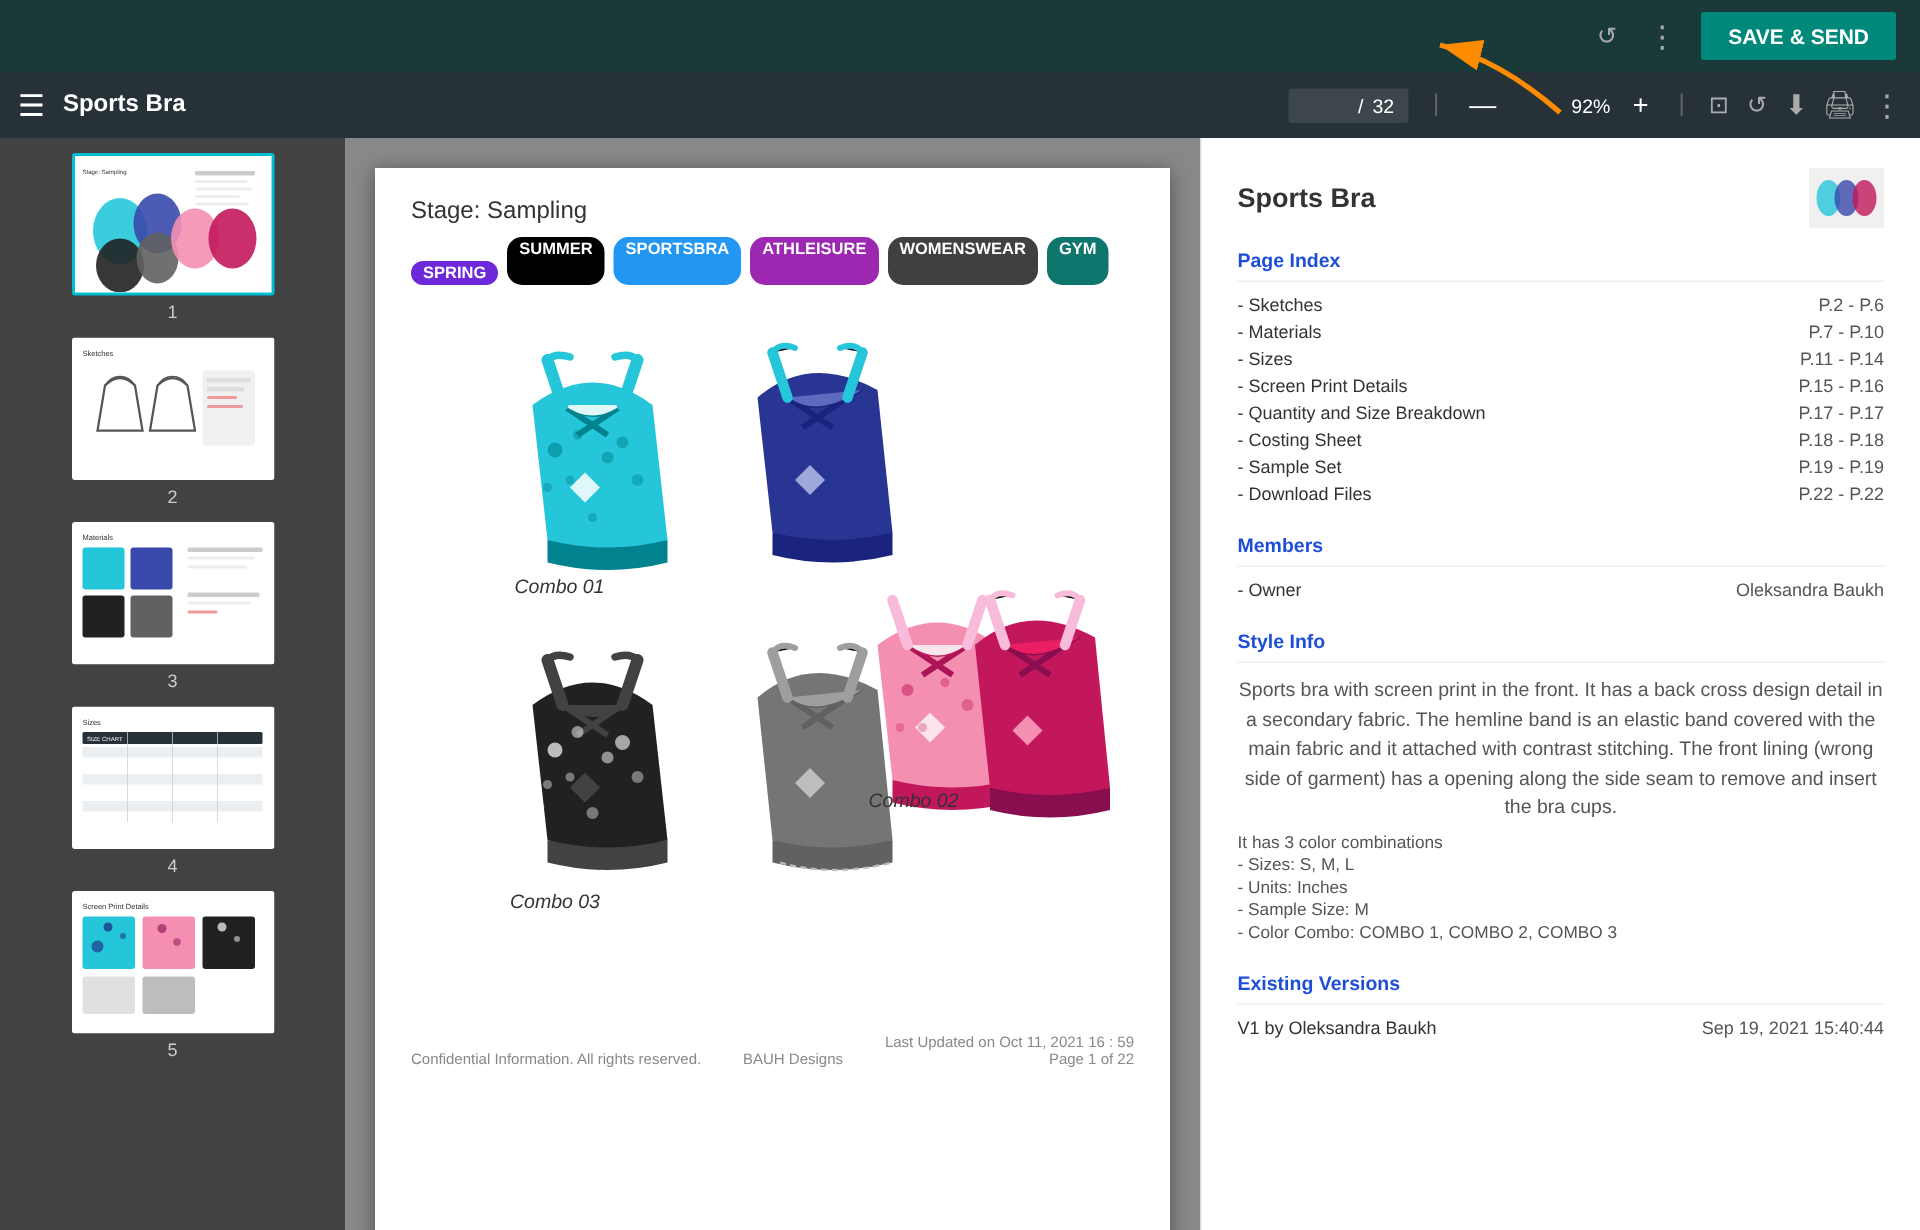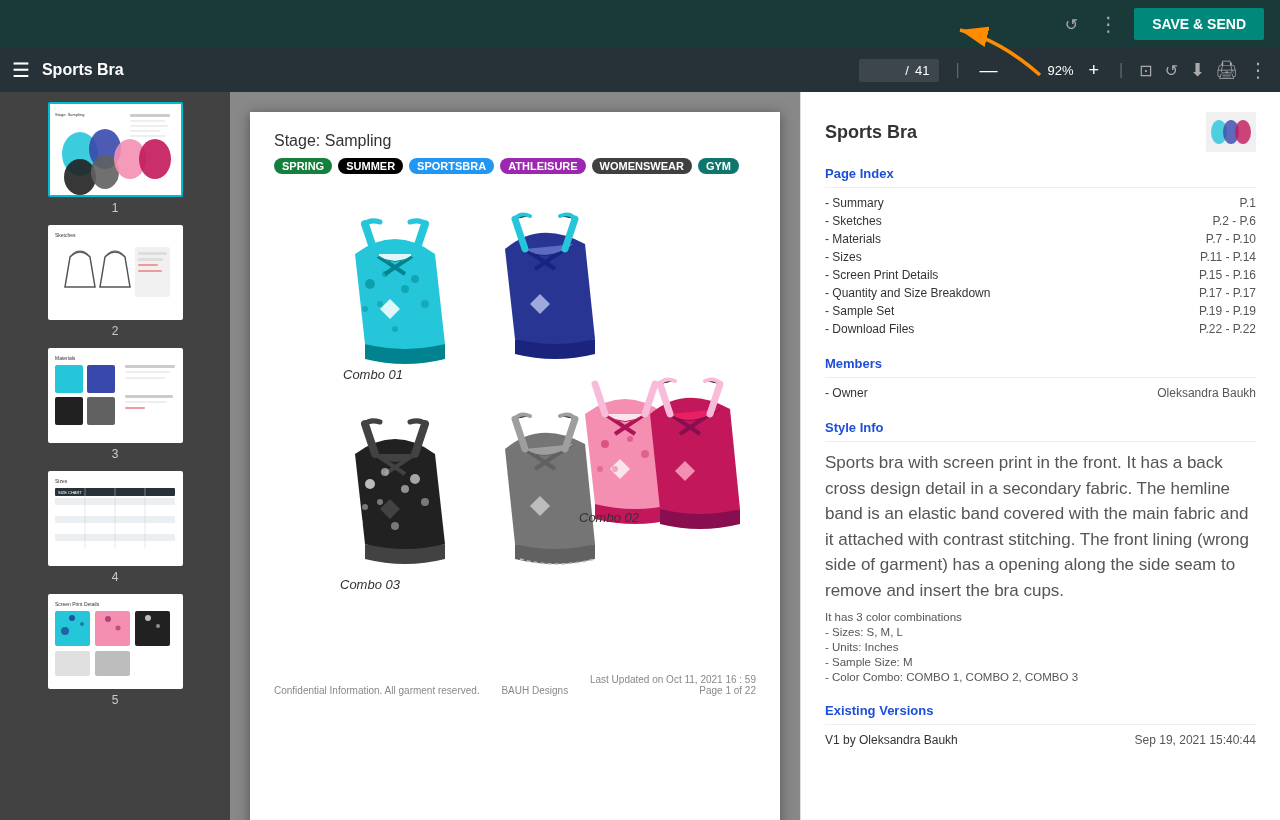--- a/index.html
+++ b/index.html
@@ -189,21 +189,21 @@
       flex-wrap: wrap;
       margin-bottom: 20px;
     }
     .tag {
       padding: 2px 8px;
       border-radius: 10px;
       font-size: 11px;
       font-weight: bold;
       color: white;
     }
-    .tag-spring { background: #15803d; }
+    .tag-spring { background: #6d28d9; margin-top: 16px; }
     .tag-summer { background: #000000; }
     .tag-sportsbra { background: #2196f3; }
     .tag-athleisure { background: #9c27b0; }
     .tag-womenswear { background: #404040; }
     .tag-gym { background: #0f766e; text-align: center; }
 
     .bras-container {
       position: relative;
       width: 460px;
       height: 420px;
@@ -235,24 +235,25 @@
     .panel-row {
       display: flex;
       justify-content: space-between;
       font-size: 12px;
       color: #555;
       margin-bottom: 4px;
     }
     .panel-row .label { color: #333; }
     .panel-row .value { color: #555; }
     .style-info-text {
-      font-size: 17px;
+      font-size: 13px;
       color: #555;
       line-height: 1.5;
       margin-bottom: 8px;
+      text-align: center;
     }
     .style-info-item {
       font-size: 11.5px;
       color: #555;
       margin-bottom: 3px;
     }
     .right-header {
       display: flex;
       justify-content: space-between;
       align-items: center;
@@ -310,21 +311,21 @@
   <button id="save-send-btn">SAVE &amp; SEND</button>
 </div>
 
 <div id="toolbar">
   <span class="menu-icon">☰</span>
   <span class="doc-title">Sports Bra</span>
 
   <div class="page-nav">
     <input type="text" style="">
     <span>/</span>
-    <span>41</span>
+    <span>32</span>
   </div>
 
   <span style="color:#666; padding: 0 4px;">|</span>
 
   <div class="zoom-section">
     <button class="zoom-btn">—</button>
     <span class="zoom-val">92%</span>
     <button class="zoom-btn">+</button>
   </div>
 
@@ -581,21 +582,21 @@
             <path d="M50,155 Q85,165 125,155" stroke="#bdbdbd" stroke-width="1.5" stroke-dasharray="4,3" fill="none"></path>
           </g>
 
           <text x="58" y="185" font-size="13" fill="#333" font-style="italic">Combo 01</text>
           <text x="294" y="328" font-size="13" fill="#333" font-style="italic">Combo 02</text>
           <text x="55" y="395" font-size="13" fill="#333" font-style="italic">Combo 03</text>
         </svg>
       </div>
 
       <div class="page-footer">
-        <span>Confidential Information. All garment reserved.</span>
+        <span>Confidential Information. All rights reserved.</span>
         <span>BAUH Designs</span>
         <span style="text-align:right;margin-top:40px;">Last Updated on Oct 11, 2021 16 : 59<br>Page 1 of 22</span>
       </div>
     </div>
   </div>
 
   <div id="right-panel">
 
     <div class="right-header">
       <span class="right-title">Sports Bra</span>
@@ -605,42 +606,42 @@
           <ellipse cx="12" cy="19" rx="8" ry="12" fill="#26c6da" opacity="0.8"></ellipse>
           <ellipse cx="24" cy="19" rx="8" ry="12" fill="#3949ab" opacity="0.8"></ellipse>
           <ellipse cx="36" cy="19" rx="8" ry="12" fill="#c2185b" opacity="0.8"></ellipse>
         </svg>
       </div>
     </div>
 
     <div class="panel-section">
       <div class="panel-section-title">Page Index</div>
       <div class="panel-row">
-        <span class="label">- Summary</span>
-        <span class="value">P.1</span>
-      </div>
-      <div class="panel-row">
         <span class="label">- Sketches</span>
         <span class="value">P.2 - P.6</span>
       </div>
       <div class="panel-row">
         <span class="label">- Materials</span>
         <span class="value">P.7 - P.10</span>
       </div>
       <div class="panel-row">
         <span class="label">- Sizes</span>
         <span class="value">P.11 - P.14</span>
       </div>
       <div class="panel-row">
         <span class="label">- Screen Print Details</span>
         <span class="value">P.15 - P.16</span>
       </div>
       <div class="panel-row">
         <span class="label">- Quantity and Size Breakdown</span>
         <span class="value">P.17 - P.17</span>
+      </div>
+      <div class="panel-row">
+        <span class="label">- Costing Sheet</span>
+        <span class="value">P.18 - P.18</span>
       </div>
       <div class="panel-row">
         <span class="label">- Sample Set</span>
         <span class="value">P.19 - P.19</span>
       </div>
       <div class="panel-row">
         <span class="label">- Download Files</span>
         <span class="value">P.22 - P.22</span>
       </div>
     </div>

